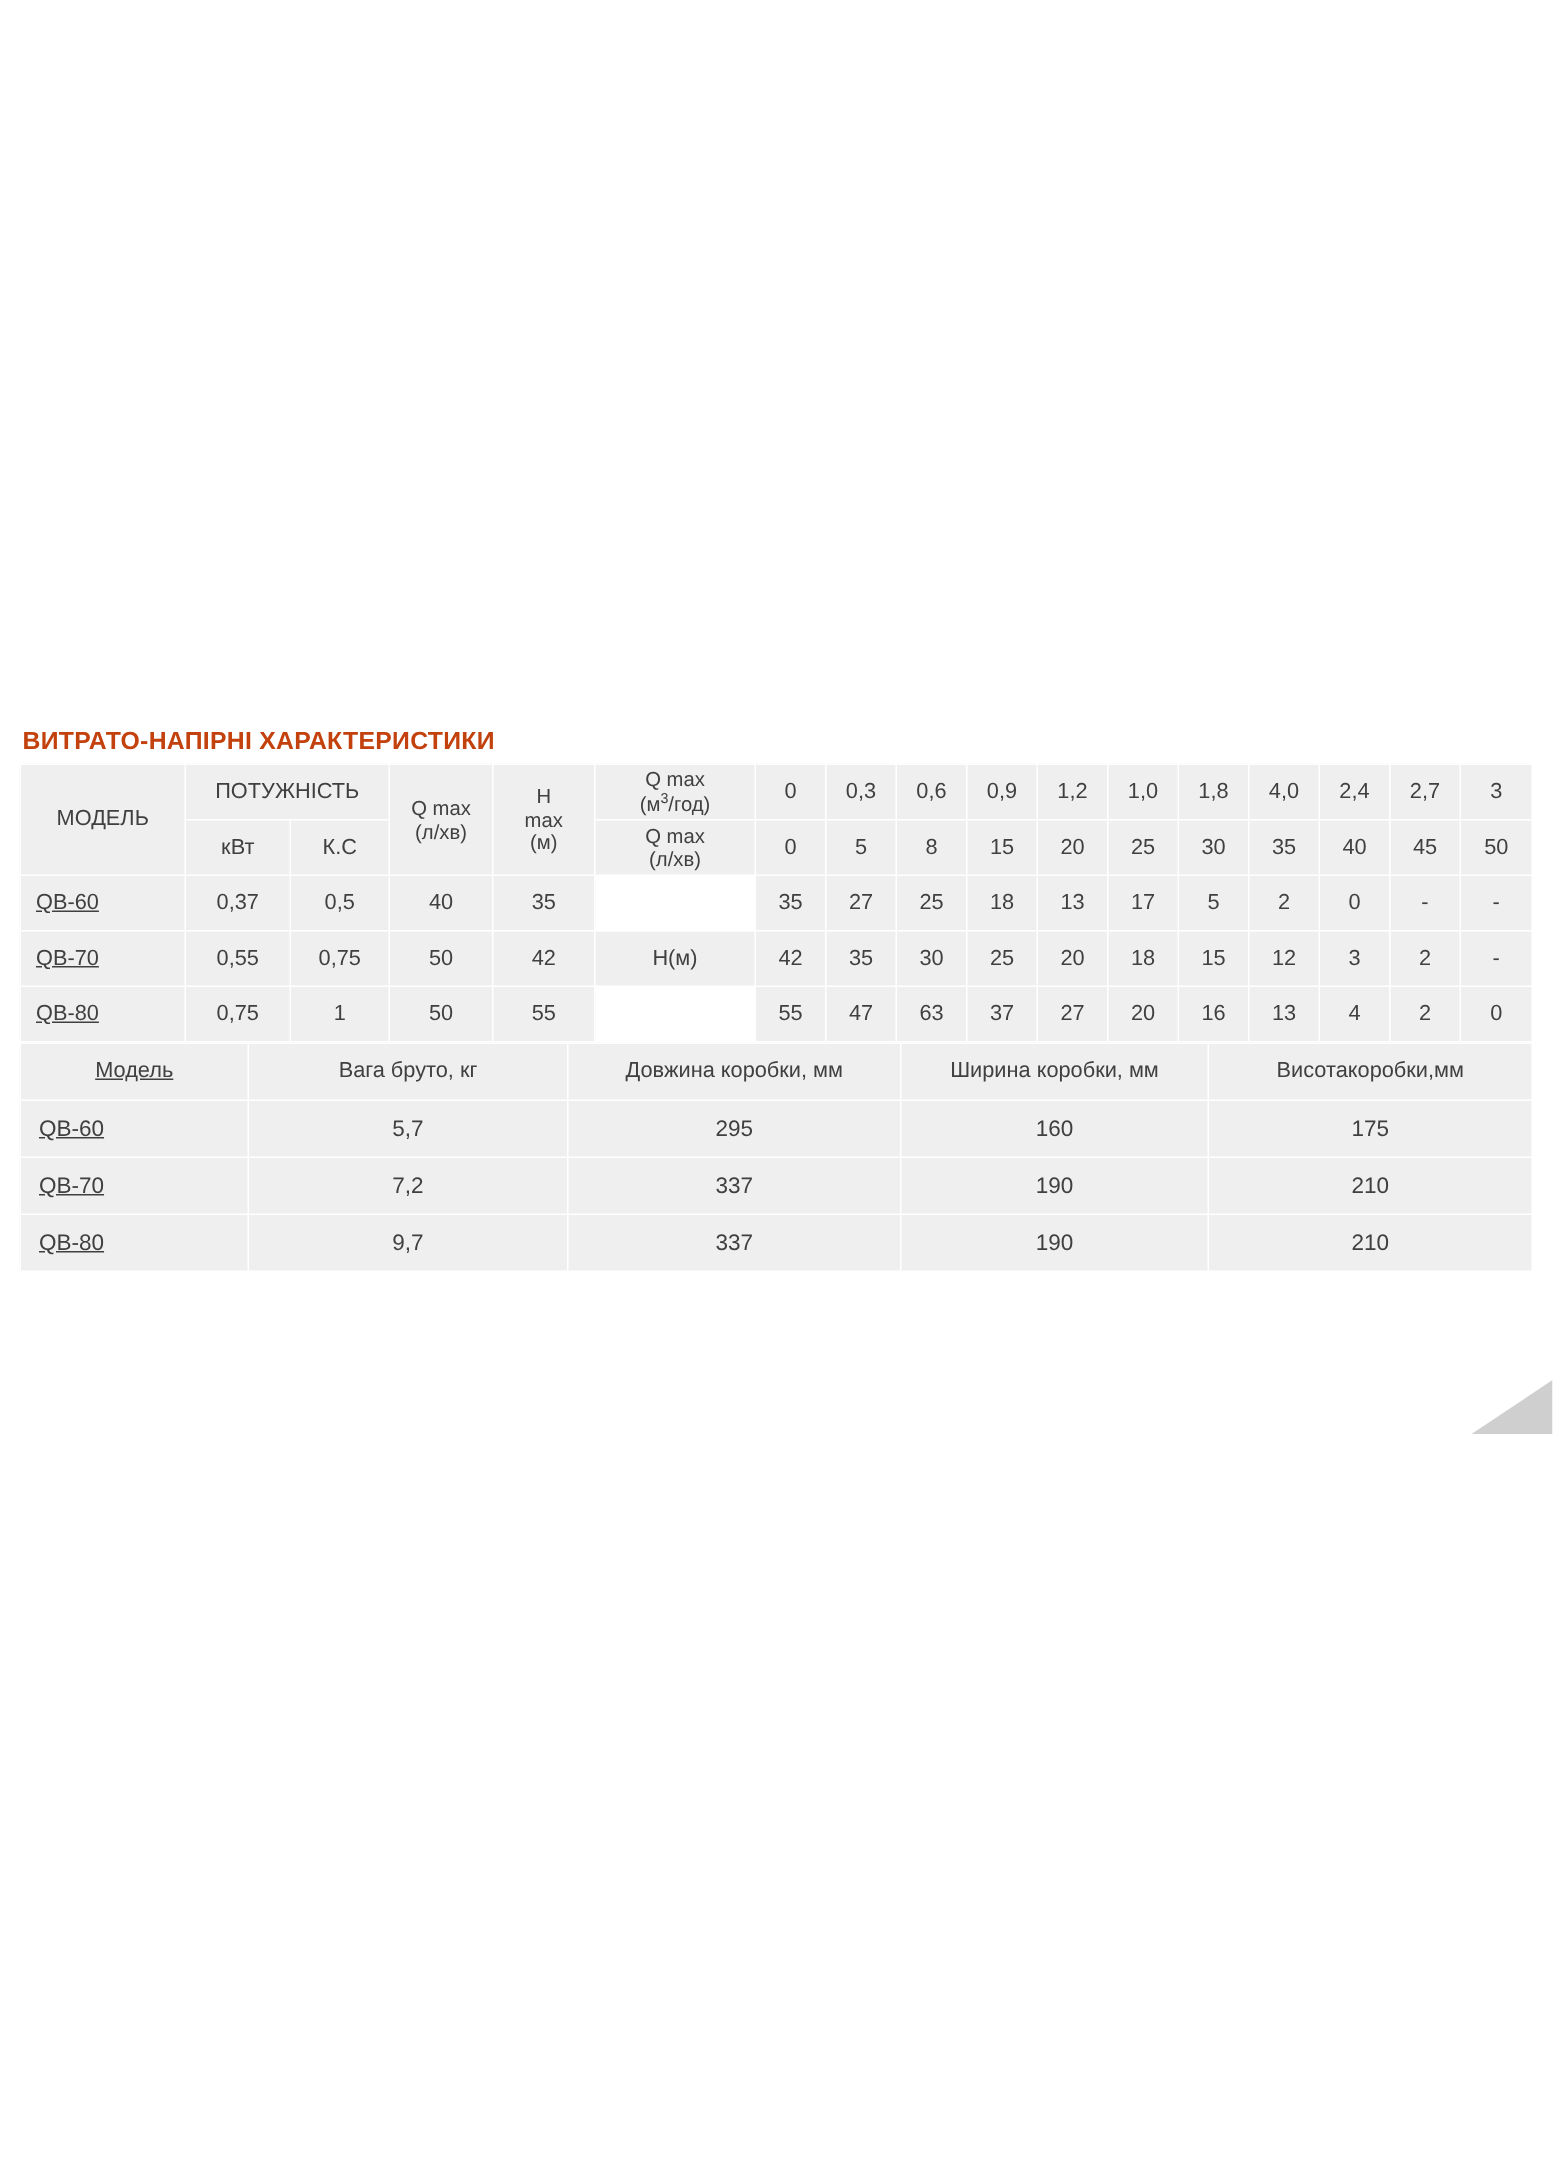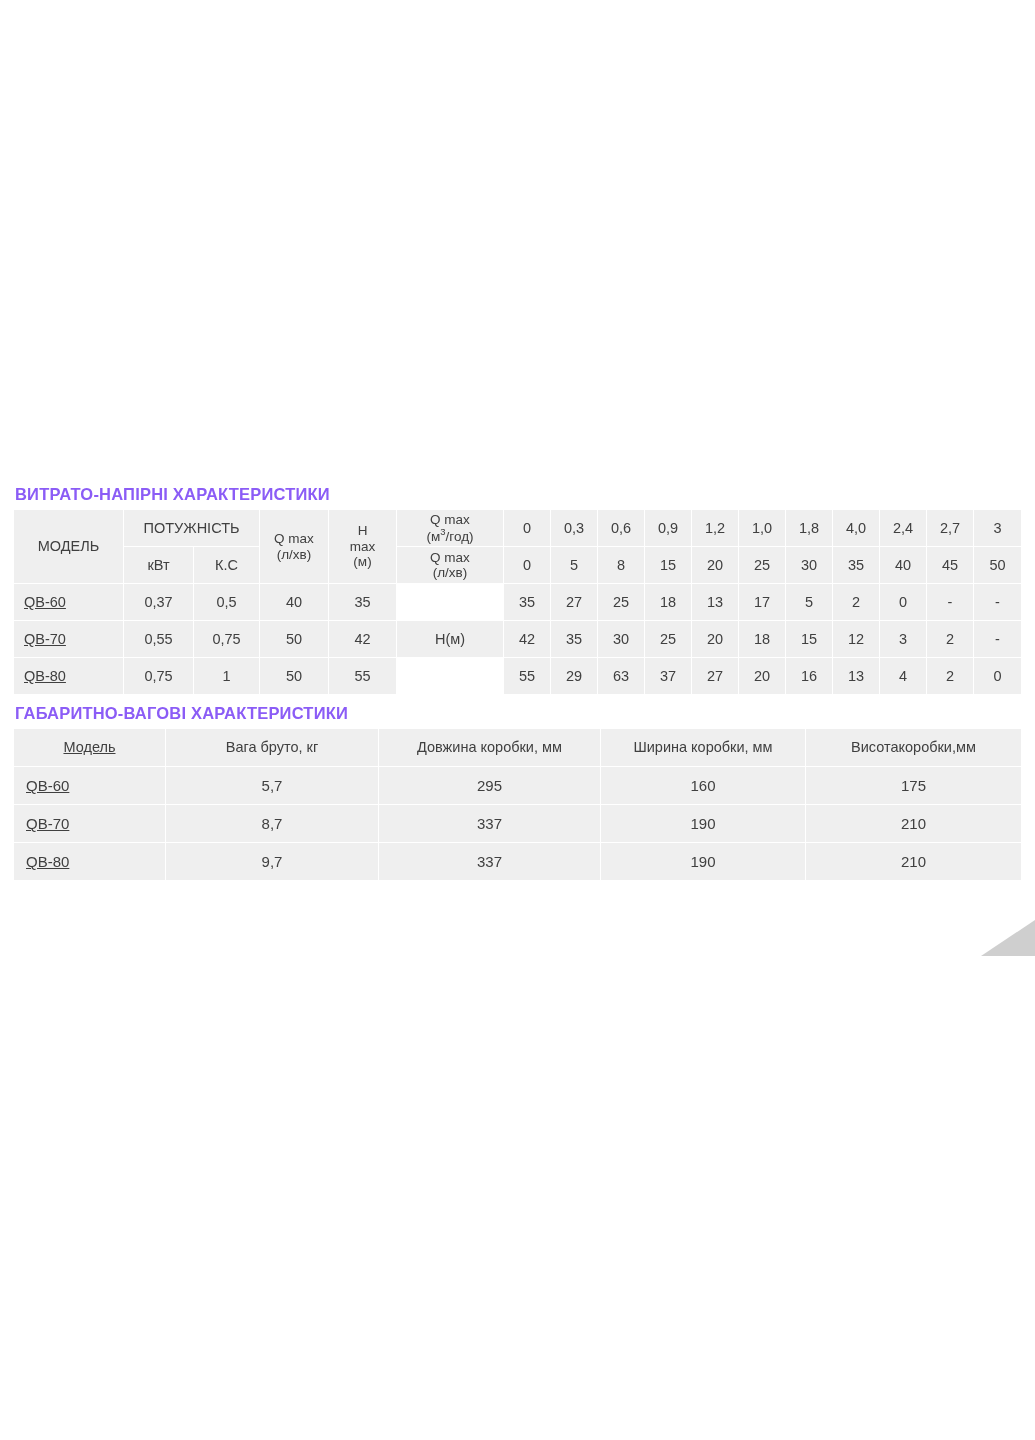--- a/index.html
+++ b/index.html
@@ -22,21 +22,21 @@
     width: 1035px;
     height: 1440px;
   }
   .content {
     position: absolute;
     left: 13px;
     top: 485px;
     width: 1008px;
   }
   .section-title {
-    color: #8b5cf6;
+    color: #c2410c;
     font-size: 16.5px;
     font-weight: bold;
     letter-spacing: 0.2px;
     margin: 0 0 6px 2px;
     line-height: 1.1;
   }
   .section-title.second {
     margin-top: 9px;
   }
   table {
@@ -231,35 +231,34 @@
           <td>-</td>
         </tr>
         <tr>
           <td class="cell-model">QB-80</td>
           <td>0,75</td>
           <td>1</td>
           <td>50</td>
           <td>55</td>
           <td class="blank-cell"></td>
           <td>55</td>
-          <td>29</td>
+          <td>47</td>
           <td>63</td>
           <td>37</td>
           <td>27</td>
           <td>20</td>
           <td>16</td>
           <td>13</td>
           <td>4</td>
           <td>2</td>
           <td>0</td>
         </tr>
       </tbody>
     </table>
 
-    <div class="section-title second">ГАБАРИТНО-ВАГОВІ ХАРАКТЕРИСТИКИ</div>
 
     <table class="t2">
       <colgroup>
         <col style="width:152px">
         <col style="width:213px">
         <col style="width:222px">
         <col style="width:205px">
         <col style="width:216px">
       </colgroup>
       <tbody>
@@ -272,21 +271,21 @@
         </tr>
         <tr>
           <td class="cell-model">QB-60</td>
           <td>5,7</td>
           <td>295</td>
           <td>160</td>
           <td>175</td>
         </tr>
         <tr>
           <td class="cell-model">QB-70</td>
-          <td>8,7</td>
+          <td>7,2</td>
           <td>337</td>
           <td>190</td>
           <td>210</td>
         </tr>
         <tr>
           <td class="cell-model">QB-80</td>
           <td>9,7</td>
           <td>337</td>
           <td>190</td>
           <td>210</td>

